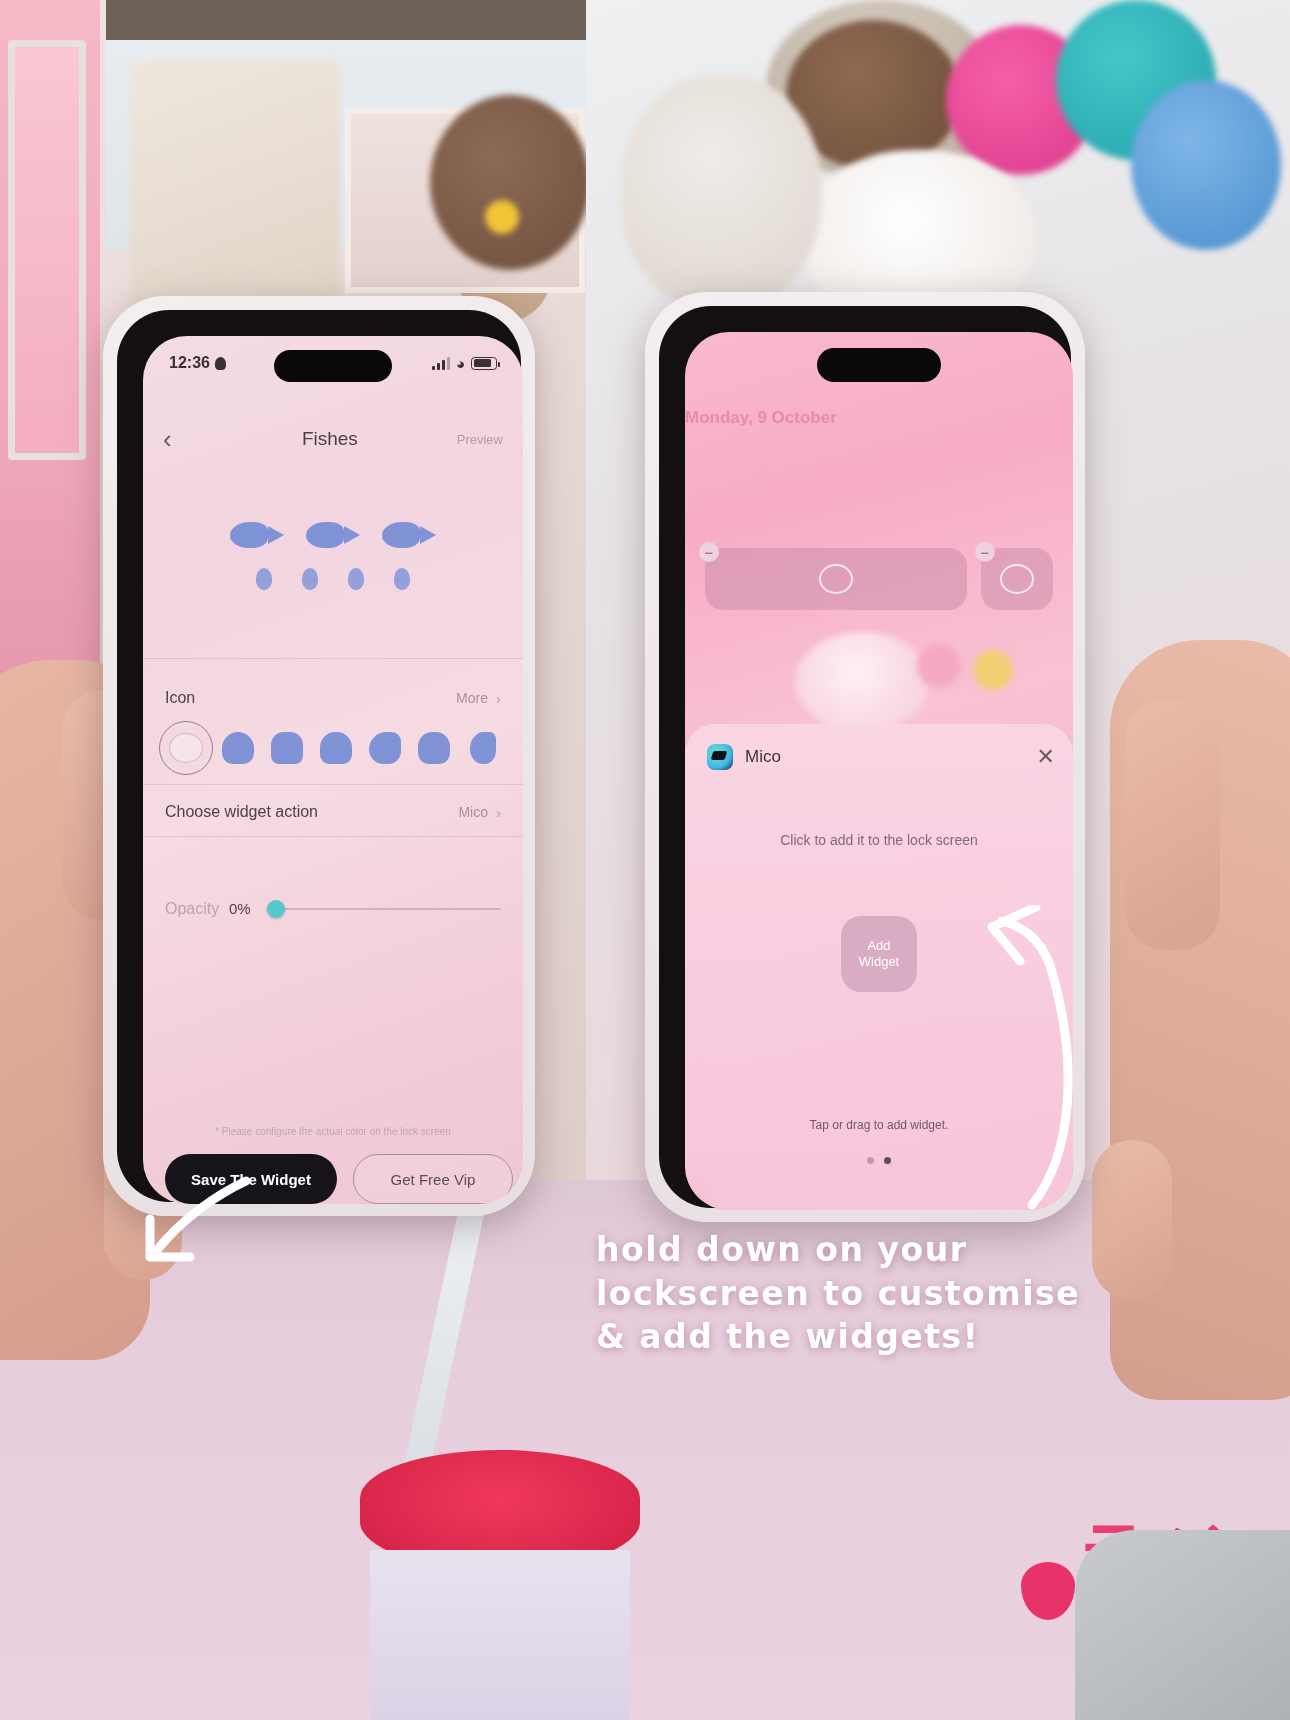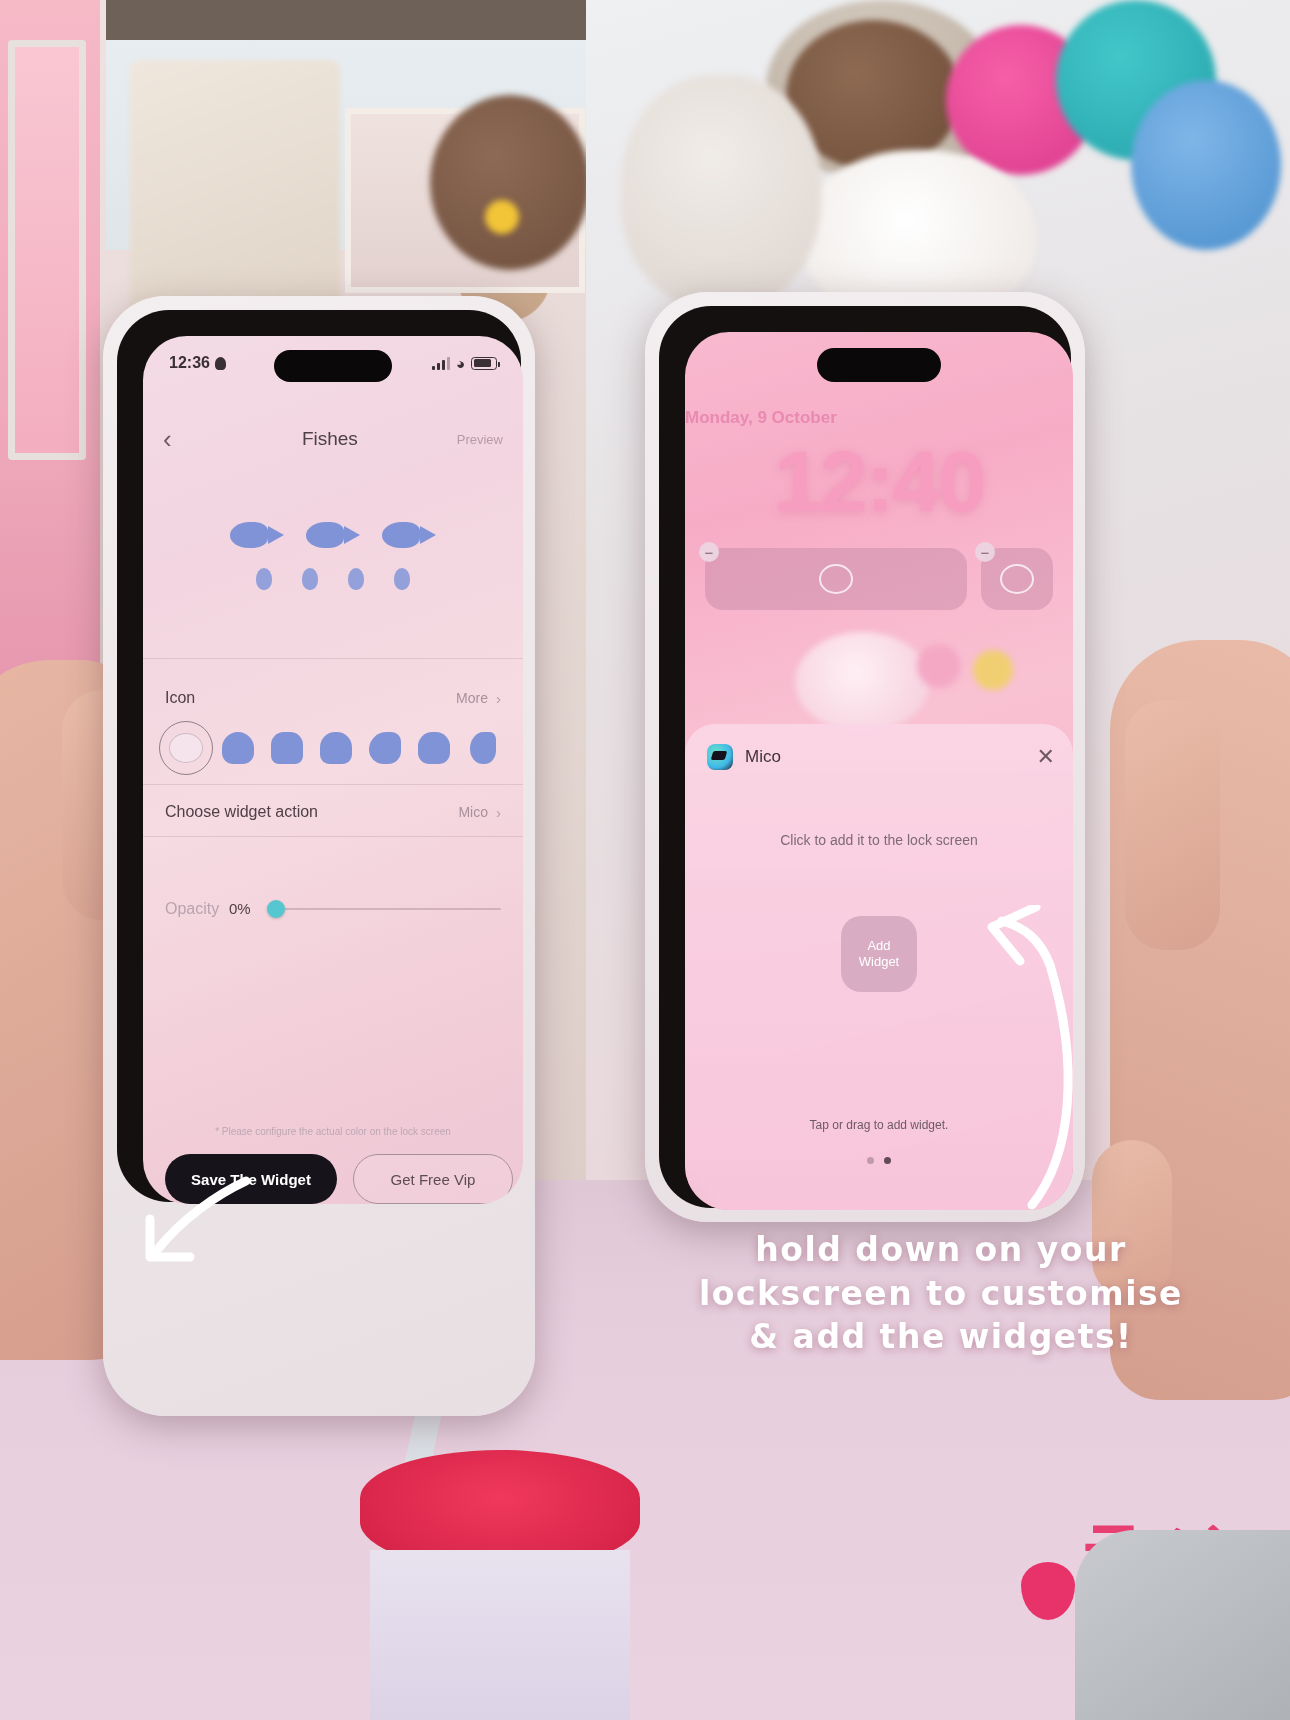--- a/index.html
+++ b/index.html
@@ -65,21 +65,21 @@
   .finger { position:absolute; background:linear-gradient(150deg,#eabda9,#d8a290); border-radius:40px; }
   .hand-right-main { right:-30px; top:640px; width:210px; height:760px; border-radius:90px 80px 50px 50px;
     background:linear-gradient(200deg,#e9bba8,#d49e8d); position:absolute; }
   .phone-case { position:absolute; border-radius:62px;
     background:linear-gradient(160deg,#f3eef0,#e7dfe2);
     box-shadow:0 10px 36px rgba(90,60,70,.35); }
   .phone-body { position:absolute; border-radius:52px; background:#14100f; }
   .phone-screen { position:absolute; overflow:hidden; border-radius:44px; }
 
   
-  #phone-left.phone-case { left:103px; top:296px; width:432px; height:1120px; }
+  #phone-left.phone-case { left:103px; top:296px; width:432px; height:920px; }
   #phone-left .phone-body { left:14px; top:14px; width:404px; height:892px; }
   #phone-left .phone-screen { left:26px; top:26px; width:380px; height:868px;
     background:linear-gradient(160deg,#f3dbe6 0%, #f2d5e0 25%, #f6dbe2 50%, #f2cfd9 75%, #eec7d4 100%); }
 
   
   #phone-right.phone-case { left:645px; top:292px; width:440px; height:930px; }
   #phone-right .phone-body { left:14px; top:14px; width:412px; height:902px; }
   #phone-right .phone-screen { left:26px; top:26px; width:388px; height:878px;
     background:linear-gradient(165deg,#f8b9cf 0%, #f7acc6 20%, #f9c2d3 45%, #f6b2ca 70%, #f3a6c2 100%); }
 
@@ -197,21 +197,21 @@
     display:flex; flex-direction:column; align-items:center; justify-content:center;
     color:#fff; font-size:13px; line-height:1.25; text-align:center; }
   .sheet-hint { position:absolute; left:0; right:0; bottom:78px; text-align:center;
     font-size:12px; color:#6d5a65; }
   .dots { position:absolute; left:0; right:0; bottom:46px; display:flex;
     justify-content:center; gap:10px; }
   .dot { width:7px; height:7px; border-radius:50%; background:rgba(70,50,62,.3); }
   .dot.active { background:rgba(50,34,44,.75); }
 
   
-  .caption { position:absolute; text-align:center; color:#fff;
+  .caption { position:absolute; text-align:left; color:#fff;
     font-family:"DejaVu Sans", sans-serif; font-weight:bold;
     letter-spacing:1.5px; line-height:1.32;
     text-shadow:0 2px 8px rgba(140,70,100,.45); }
   .caption-left  { left:60px; top:1270px; width:470px; font-size:33px; }
   .caption-right { left:596px; top:1228px; width:690px; font-size:33px; }
   .arrow { position:absolute; }
 </style>
 </head>
 <body>
 
@@ -364,21 +364,20 @@
     </div>
   </div>
 
   <div id="phone-right" class="phone-case">
     <div class="phone-body">
       <div class="phone-screen">
 
         <div class="notch" style="top:16px; width:124px; height:34px;"></div>
 
         <div class="lock-date">Monday, 9 October</div>
-        <div class="lock-time">12:40</div>
 
         <div class="widget-row">
           <div class="widget-wide">
             <span class="minus-badge">−</span>
             <span class="w-bear"></span>
           </div>
           <div class="widget-small">
             <span class="minus-badge">−</span>
             <span class="w-bear"></span>
           </div>

